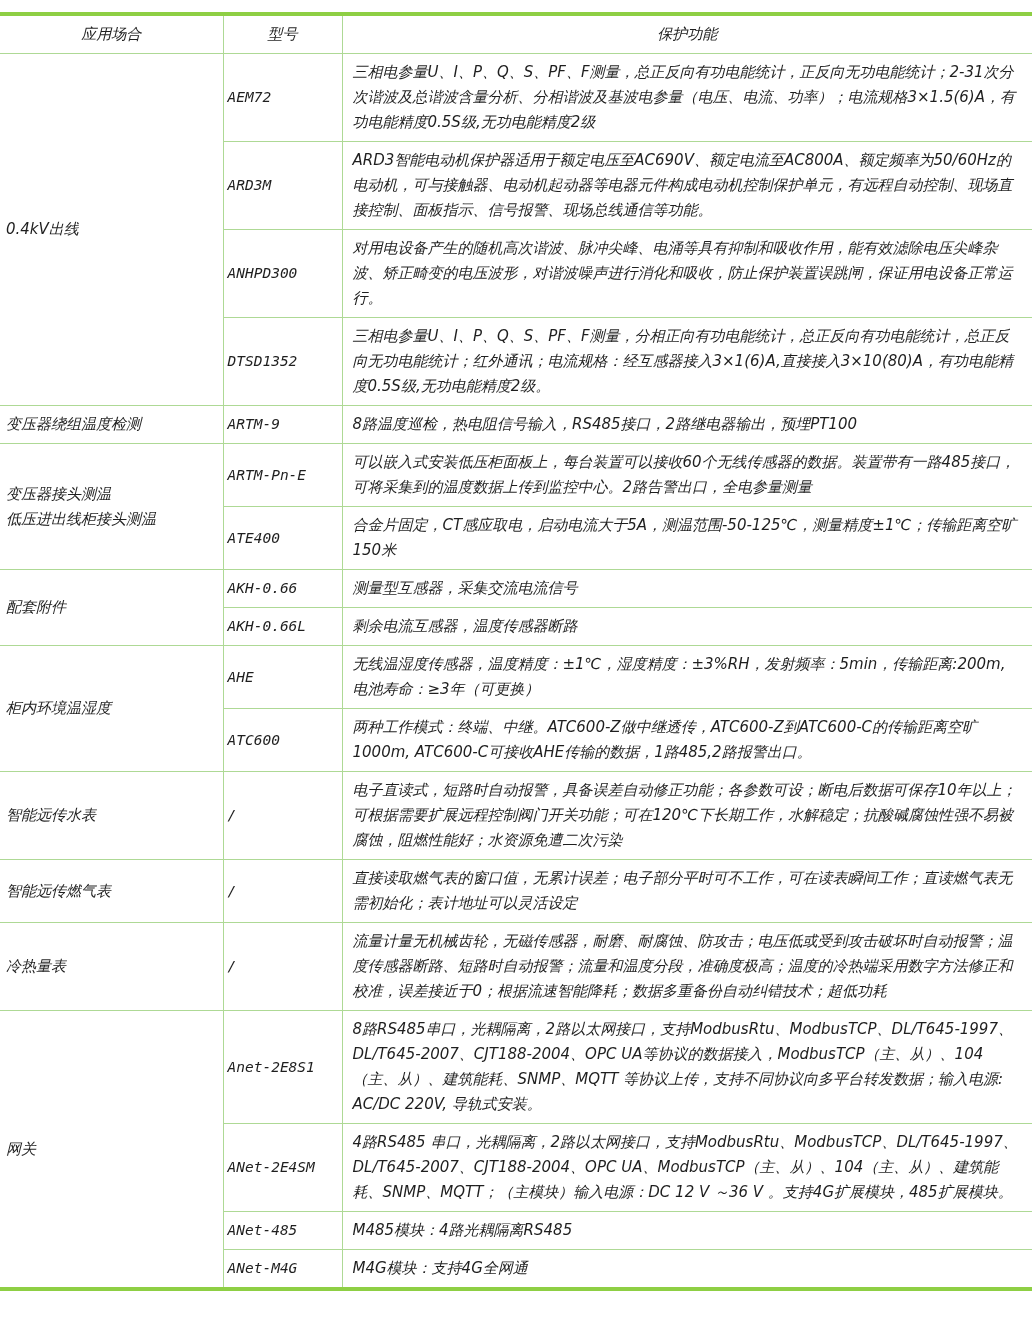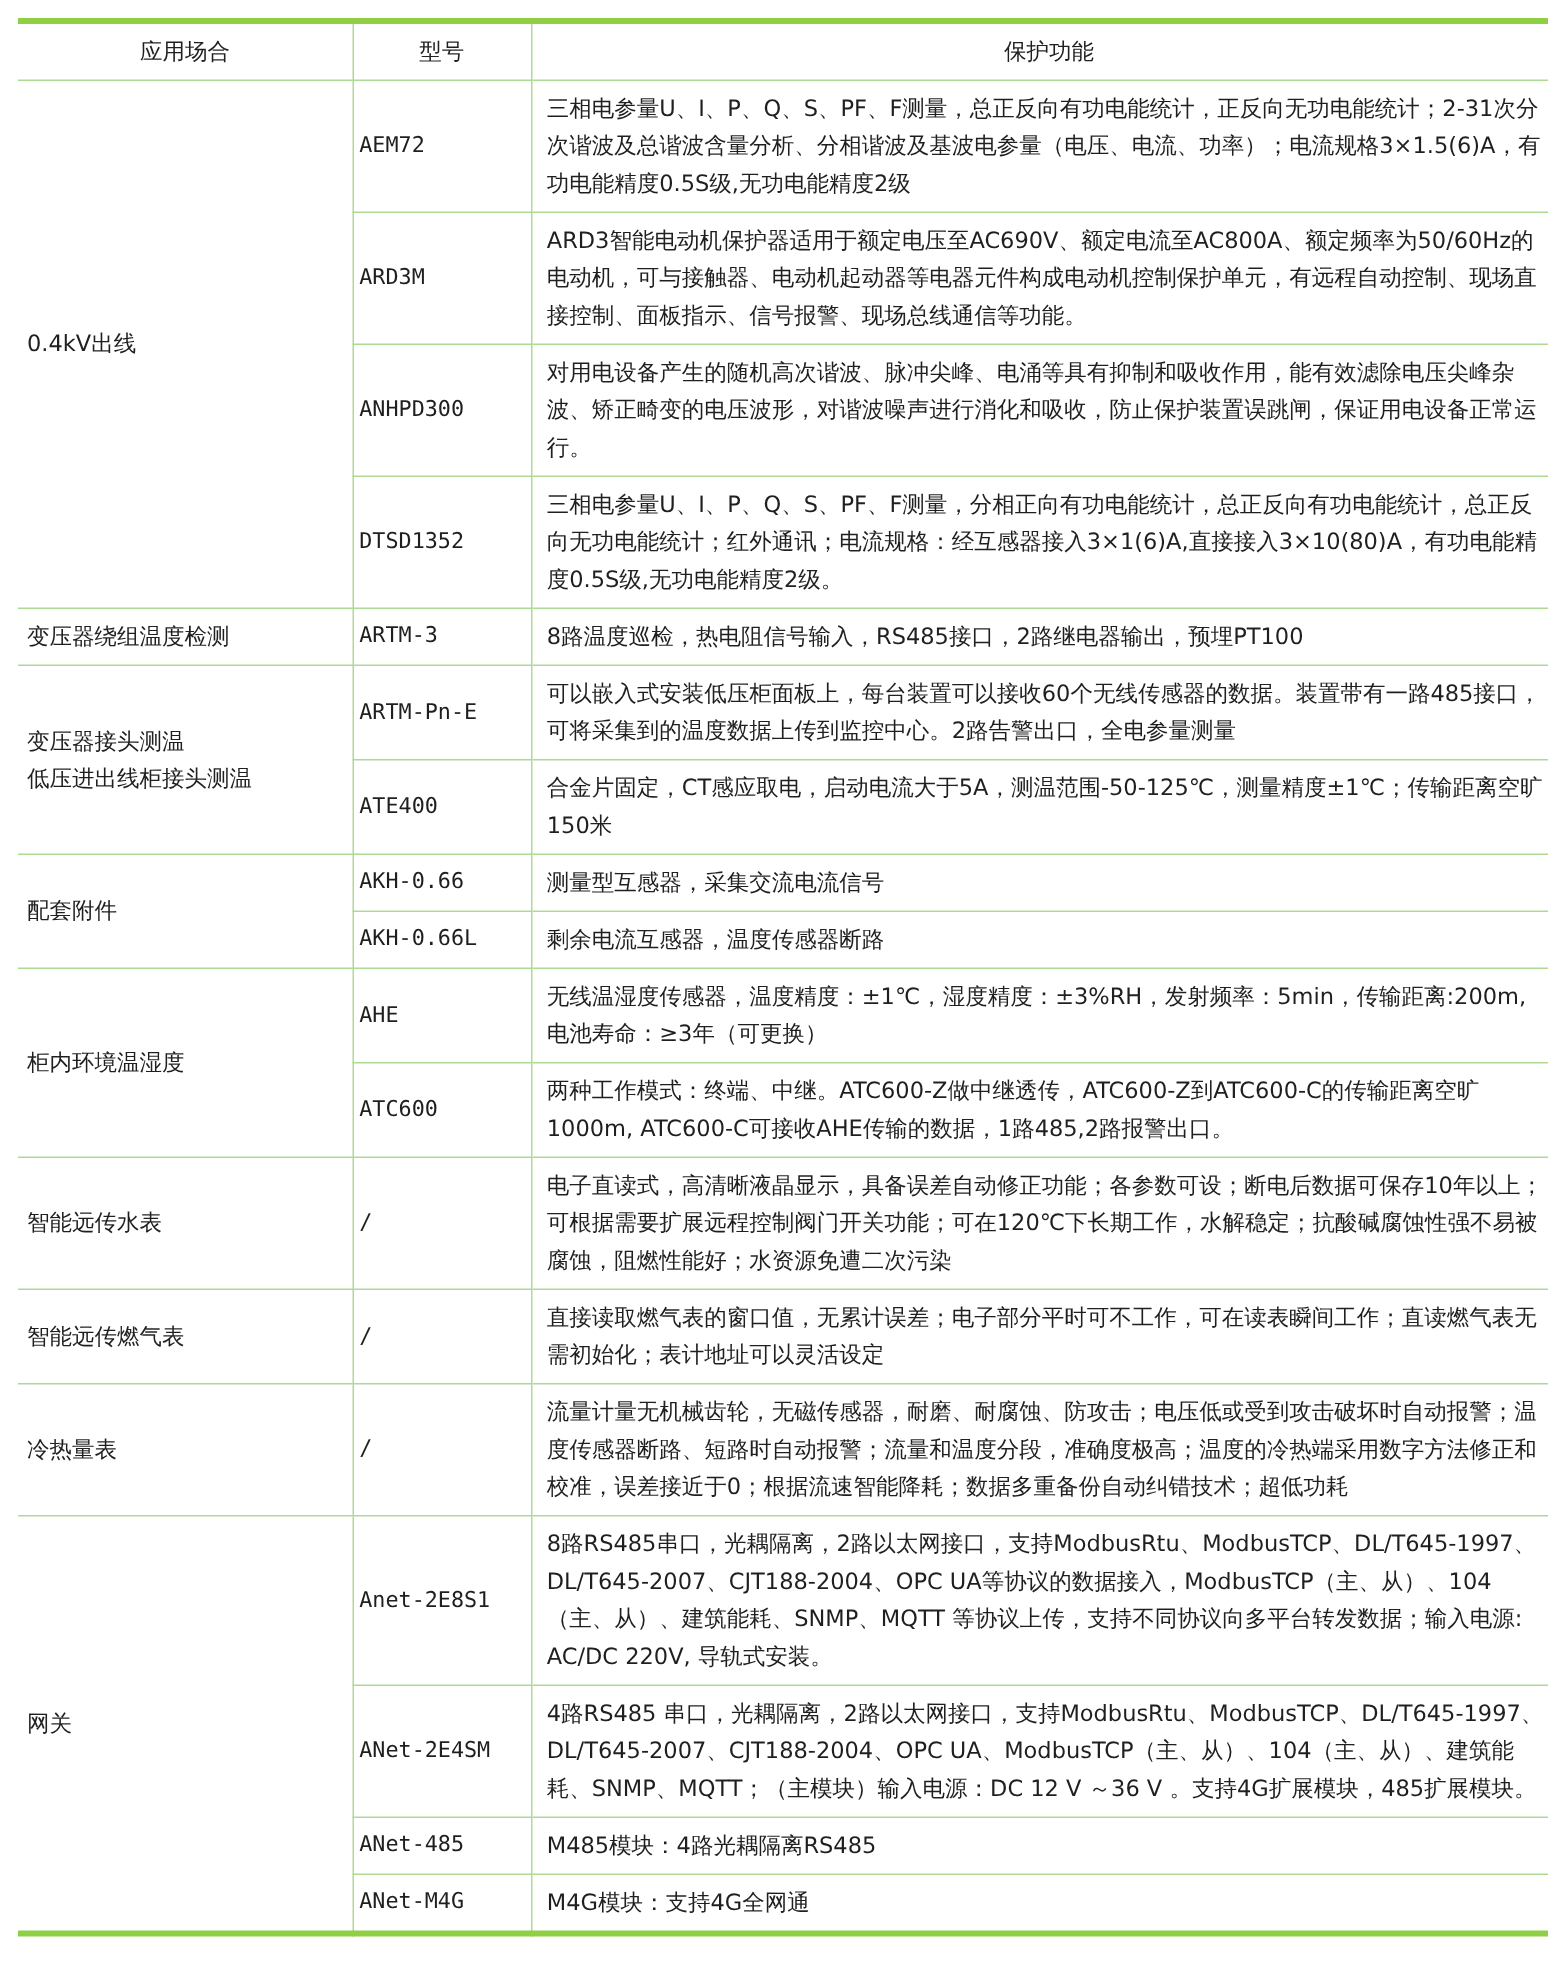--- a/index.html
+++ b/index.html
@@ -11,22 +11,23 @@
   *{box-sizing:border-box;}
   html,body{margin:0;padding:0;background:var(--bg);}
   body{
     font-family:"DejaVu Sans","Liberation Sans",sans-serif;
     color:var(--text);
     -webkit-font-smoothing:antialiased;
   }
   .page{
     width:1032px;
     min-height:1318px;
-    padding:12px 0 8px 12px;
+    padding:12px 0 8px 0;
     background:var(--bg);
+    font-style:italic;
   }
   table.spec{
     width:1032px;
     table-layout:fixed;
     border-collapse:collapse;
     border-top:4px solid var(--border-thick);
     border-bottom:4px solid var(--border-thick);
     font-size:15px;
     line-height:25px;
   }
@@ -93,21 +94,21 @@
         <td class="model">ANHPD300</td>
         <td class="desc">对用电设备产生的随机高次谐波、脉冲尖峰、电涌等具有抑制和吸收作用，能有效滤除电压尖峰杂波、矫正畸变的电压波形，对谐波噪声进行消化和吸收，防止保护装置误跳闸，保证用电设备正常运行。</td>
       </tr>
       <tr>
         <td class="model">DTSD1352</td>
         <td class="desc">三相电参量U、I、P、Q、S、PF、F测量，分相正向有功电能统计，总正反向有功电能统计，总正反向无功电能统计；红外通讯；电流规格：经互感器接入3×1(6)A,直接接入3×10(80)A，有功电能精度0.5S级,无功电能精度2级。</td>
       </tr>
 
       <tr>
         <td class="app">变压器绕组温度检测</td>
-        <td class="model">ARTM-3</td>
+        <td class="model">ARTM-9</td>
         <td class="desc">8路温度巡检，热电阻信号输入，RS485接口，2路继电器输出，预埋PT100</td>
       </tr>
 
       <tr>
         <td class="app" rowspan="2">变压器接头测温
 低压进出线柜接头测温</td>
         <td class="model">ARTM-Pn-E</td>
         <td class="desc">可以嵌入式安装低压柜面板上，每台装置可以接收60个无线传感器的数据。装置带有一路485接口，可将采集到的温度数据上传到监控中心。2路告警出口，全电参量测量</td>
       </tr>
       <tr>
@@ -131,21 +132,21 @@
         <td class="desc">无线温湿度传感器，温度精度：±1℃，湿度精度：±3%RH，发射频率：5min，传输距离:200m, 电池寿命：≥3年（可更换）</td>
       </tr>
       <tr>
         <td class="model">ATC600</td>
         <td class="desc">两种工作模式：终端、中继。ATC600-Z做中继透传，ATC600-Z到ATC600-C的传输距离空旷1000m, ATC600-C可接收AHE传输的数据，1路485,2路报警出口。</td>
       </tr>
 
       <tr>
         <td class="app">智能远传水表</td>
         <td class="model">/</td>
-        <td class="desc">电子直读式，高清晰液晶显示，具备误差自动修正功能；各参数可设；断电后数据可保存10年以上；可根据需要扩展远程控制阀门开关功能；可在120℃下长期工作，水解稳定；抗酸碱腐蚀性强不易被腐蚀，阻燃性能好；水资源免遭二次污染</td>
+        <td class="desc">电子直读式，短路时自动报警，具备误差自动修正功能；各参数可设；断电后数据可保存10年以上；可根据需要扩展远程控制阀门开关功能；可在120℃下长期工作，水解稳定；抗酸碱腐蚀性强不易被腐蚀，阻燃性能好；水资源免遭二次污染</td>
       </tr>
 
       <tr>
         <td class="app">智能远传燃气表</td>
         <td class="model">/</td>
         <td class="desc">直接读取燃气表的窗口值，无累计误差；电子部分平时可不工作，可在读表瞬间工作；直读燃气表无需初始化；表计地址可以灵活设定</td>
       </tr>
 
       <tr>
         <td class="app">冷热量表</td>

